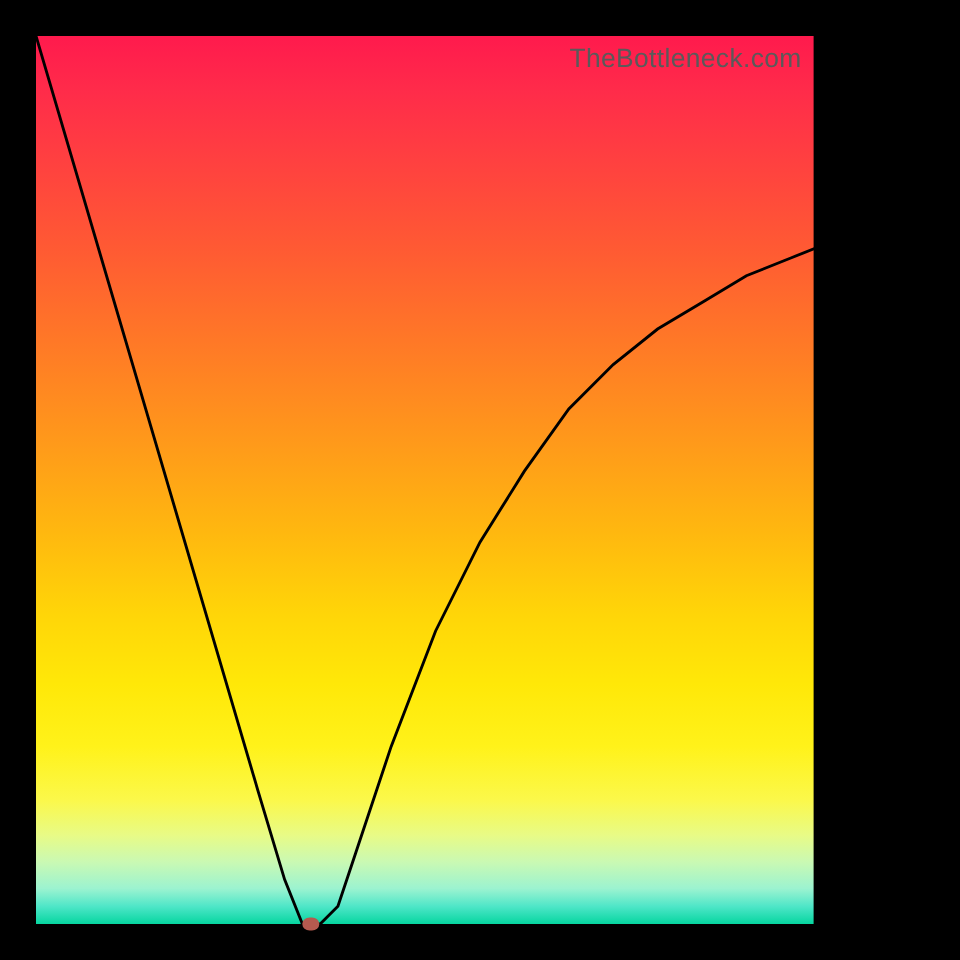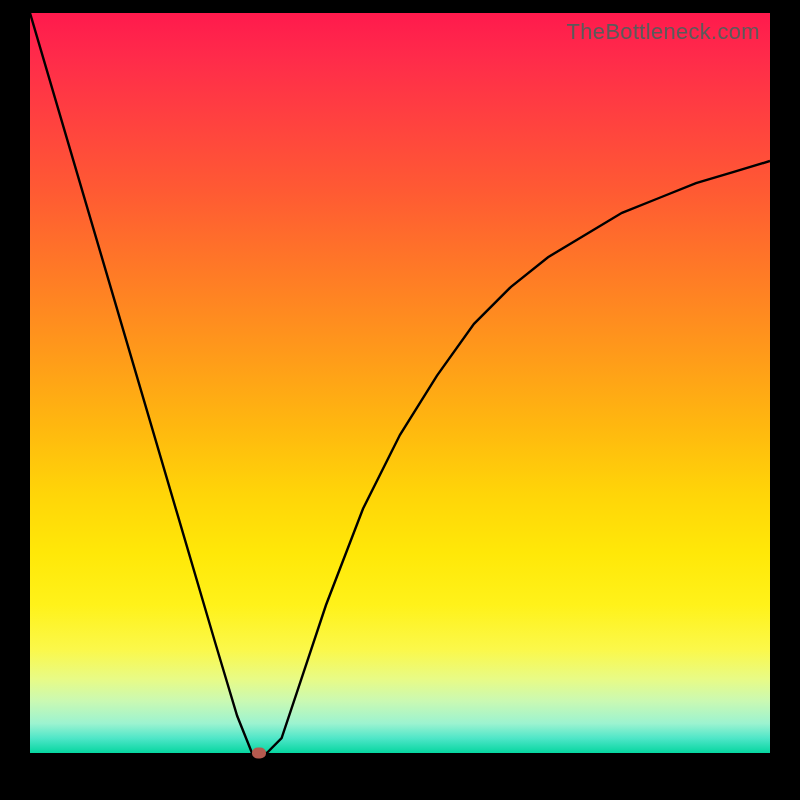--- a/index.html
+++ b/index.html
@@ -7,22 +7,22 @@
   body { background: #000; font-family: Arial, sans-serif; }
   .frame {
     width: 800px;
     height: 800px;
     background: #000;
     position: relative;
   }
   .plot-area {
     position: absolute;
     left: 30px;
-    top: 13px;
-    width: 740px;
+    top: 30px;
+    width: 648px;
     height: 740px;
     background: linear-gradient(to bottom,
       #ff1a4d 0%,
       #ff2b4a 6%,
       #ff4040 14%,
       #ff5a33 24%,
       #ff7a26 35%,
       #ff9a1a 46%,
       #ffb80f 56%,
       #ffd508 65%,

